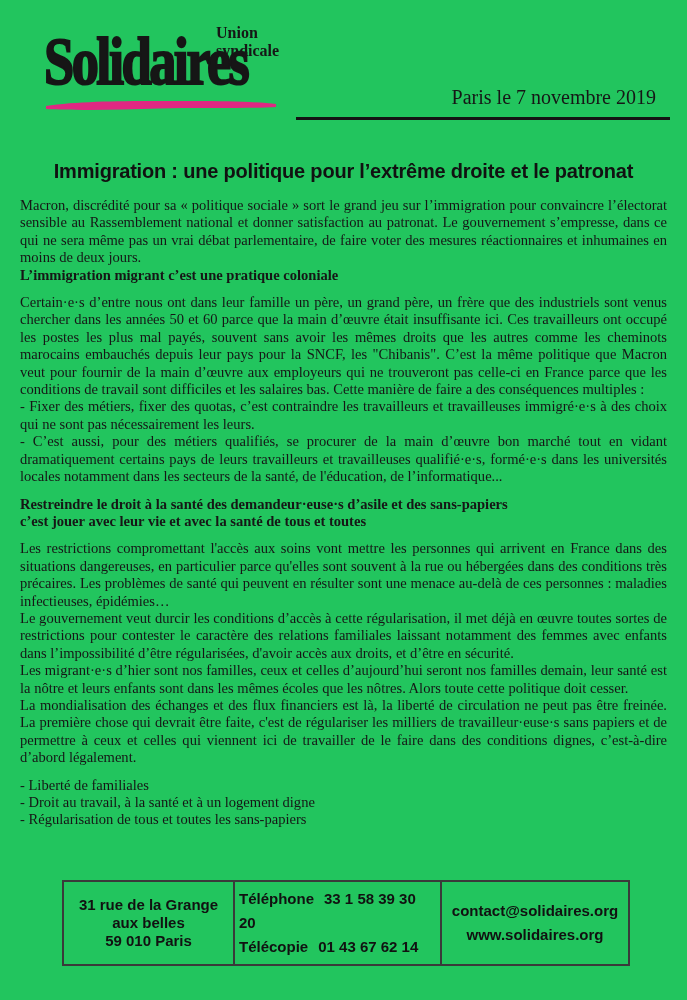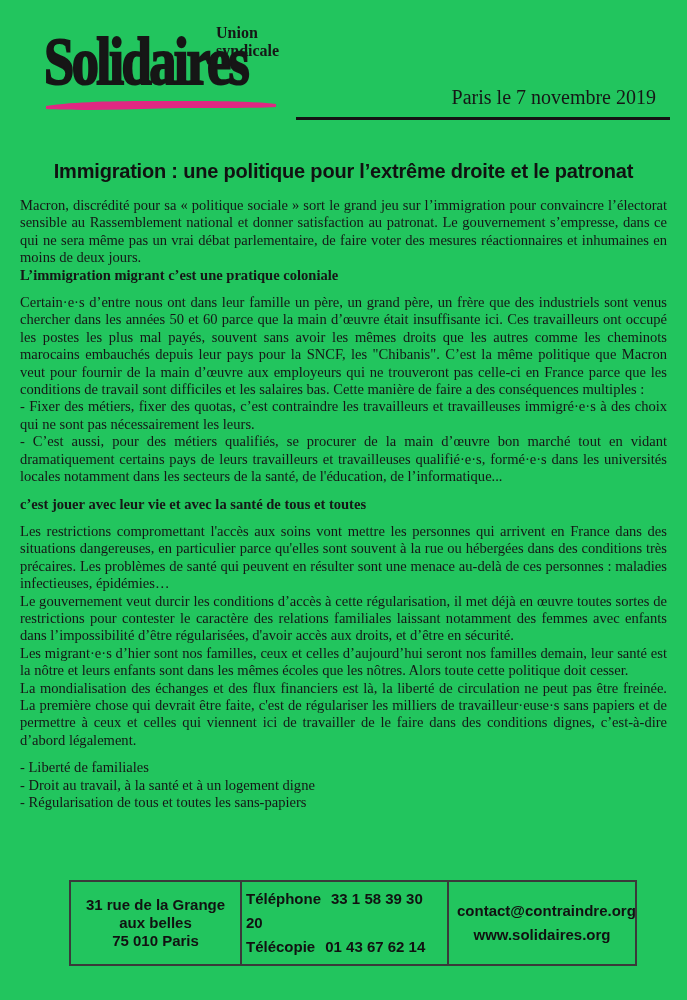--- a/index.html
+++ b/index.html
@@ -58,21 +58,21 @@
   .blk{margin:0 0 10px 0;}
   .doc-body h2{
     margin:0 0 10px 0;
     font-size:14.55px;line-height:17.4px;
     font-weight:bold;text-align:left;
   }
   .demands{text-align:left;}
   .demands div{margin:0;}
   
   .footer-row{
-    position:absolute;left:11px;top:880px;width:594px;
+    position:absolute;left:4px;top:880px;width:594px;
     display:flex;align-items:center;
   }
   .contact-table{
     margin-left:58px;
     width:532px;height:86px;
     border-collapse:collapse;
     table-layout:fixed;
     font-family:"Liberation Sans","DejaVu Sans",sans-serif;
     font-weight:bold;font-size:15px;color:#111;
   }
@@ -111,20 +111,21 @@
     <p class="blk">Macron, discrédité pour sa « politique sociale » sort le grand jeu sur l’immigration pour convaincre l’électorat sensible au Rassemblement national et donner satisfaction au patronat. Le gouvernement s’empresse, dans ce qui ne sera même pas un vrai débat parlementaire, de faire voter des mesures réactionnaires et inhumaines en moins de deux jours.</p>
 
     <h2>L’immigration migrant c’est une pratique coloniale</h2>
     <div class="blk">
       <p>Certain·e·s d’entre nous ont dans leur famille un père, un grand père, un frère que des industriels sont venus chercher dans les années 50 et 60 parce que la main d’œuvre était insuffisante ici. Ces travailleurs ont occupé les postes les plus mal payés, souvent sans avoir les mêmes droits que les autres comme les cheminots marocains embauchés depuis leur pays pour la SNCF, les "Chibanis". C’est la même politique que Macron veut pour fournir de la main d’œuvre aux employeurs qui ne trouveront pas celle-ci en France parce que les conditions de travail sont difficiles et les salaires bas. Cette manière de faire a des conséquences multiples :</p>
       <p>- Fixer des métiers, fixer des quotas, c’est contraindre les travailleurs et travailleuses immigré·e·s à des choix qui ne sont pas nécessairement les leurs.</p>
       <p>- C’est aussi, pour des métiers qualifiés, se procurer de la main d’œuvre bon marché tout en vidant dramatiquement certains pays de leurs travailleurs et travailleuses qualifié·e·s, formé·e·s dans les universités locales notamment dans les secteurs de la santé, de l'éducation, de l’informatique...</p>
     </div>
 
     <h2>
+      <div>Restreindre le droit à la santé des demandeur·euse·s d’asile et des sans-papiers</div>
       <div>c’est jouer avec leur vie et avec la santé de tous et toutes</div>
     </h2>
     <p class="blk">Les restrictions compromettant l'accès aux soins vont mettre les personnes qui arrivent en France dans des situations dangereuses, en particulier parce qu'elles sont souvent à la rue ou hébergées dans des conditions très précaires. Les problèmes de santé qui peuvent en résulter sont une menace au-delà de ces personnes : maladies infectieuses, épidémies…</p>
 
     <p class="blk">Le gouvernement veut durcir les conditions d’accès à cette régularisation, il met déjà en œuvre toutes sortes de restrictions pour contester le caractère des relations familiales laissant notamment des femmes avec enfants dans l’impossibilité d’être régularisées, d'avoir accès aux droits, et d’être en sécurité.</p>
 
     <div class="blk">
       <p>Les migrant·e·s d’hier sont nos familles, ceux et celles d’aujourd’hui seront nos familles demain, leur santé est la nôtre et leurs enfants sont dans les mêmes écoles que les nôtres. Alors toute cette politique doit cesser.</p>
       <p>La mondialisation des échanges et des flux financiers est là, la liberté de circulation ne peut pas être freinée. La première chose qui devrait être faite, c'est de régulariser les milliers de travailleur·euse·s sans papiers et de permettre à ceux et celles qui viennent ici de travailler de le faire dans des conditions dignes, c’est-à-dire d’abord légalement.</p>
     </div>
@@ -136,32 +137,32 @@
     </div>
   </main>
 
   <div class="footer-row">
     <table class="contact-table">
       <tbody>
           <tr>
         <td class="addr">
           <div>31 rue de la Grange</div>
           <div>aux belles</div>
-          <div>75 010 Paris</div>
+          <div>59 010 Paris</div>
         </td>
         <td class="phones">
           <div>
             <span>Téléphone</span><span class="num">33 1 58 39 30 20</span>
           </div>
           <div>
             <span>Télécopie</span><span class="num">01 43 67 62 14</span>
           </div>
         </td>
         <td class="mails">
-          <div>contact@contraindre.org</div>
+          <div>contact@solidaires.org</div>
           <div>www.solidaires.org</div>
         </td>
       </tr>
     </tbody>
       </table>
     <svg class="qr-box" id="qr" width="72" height="72" viewBox="0 0 25 25" shape-rendering="crispEdges">
         <rect x="0" y="0" width="25" height="25" fill="#fff"></rect>
         <rect x="8" y="0" width="1" height="1" fill="#111"></rect>
         <rect x="10" y="0" width="1" height="1" fill="#111"></rect>
         <rect x="11" y="0" width="1" height="1" fill="#111"></rect>

